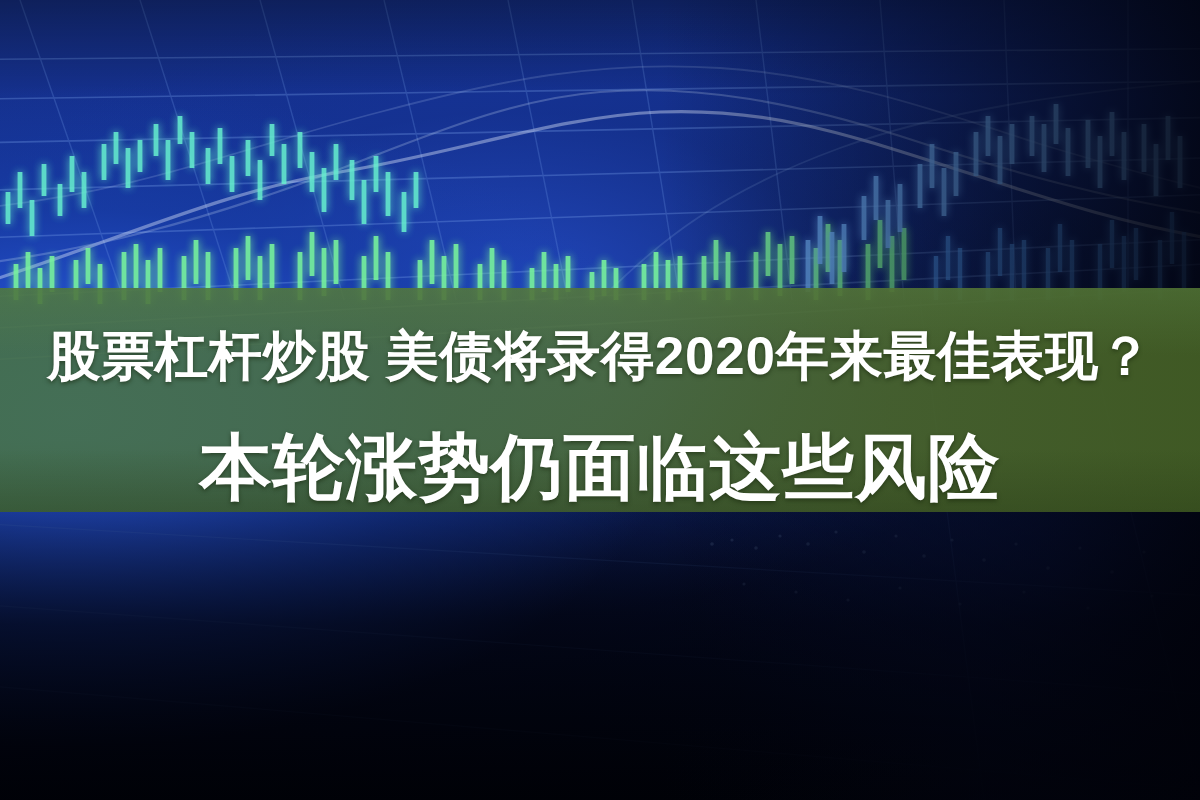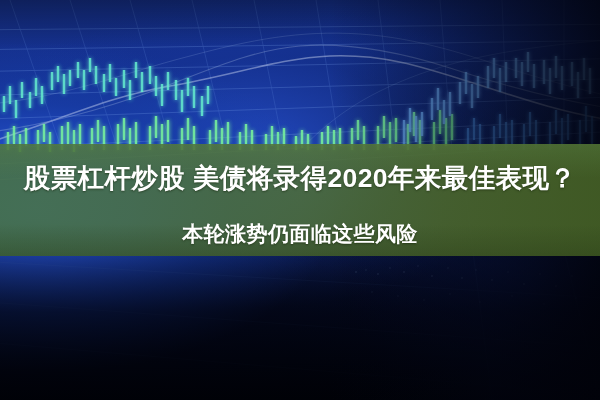--- a/index.html
+++ b/index.html
@@ -89,21 +89,21 @@
   .headline-line {
     color: #ffffff;
     font-size: 27px;
     line-height: 36px;
     font-weight: 700;
     letter-spacing: 0.4px;
     white-space: nowrap;
     text-shadow: 0 1px 2px rgba(20,35,10,0.55);
   }
   .headline-line-1 { font-size: 26.5px; }
-  .headline-line-2 { font-size: 21px; }
+  .headline-line-2 { font-size: 36px; }
 </style>
 </head>
 <body>
 
 <div id="banner">
 
   <div class="bg-layer bg-base"></div>
 
   <svg class="bg-layer bg-grid" viewBox="0 0 600 400" preserveAspectRatio="none">
     <g stroke="#7fa8f0" stroke-width="0.8" fill="none">

